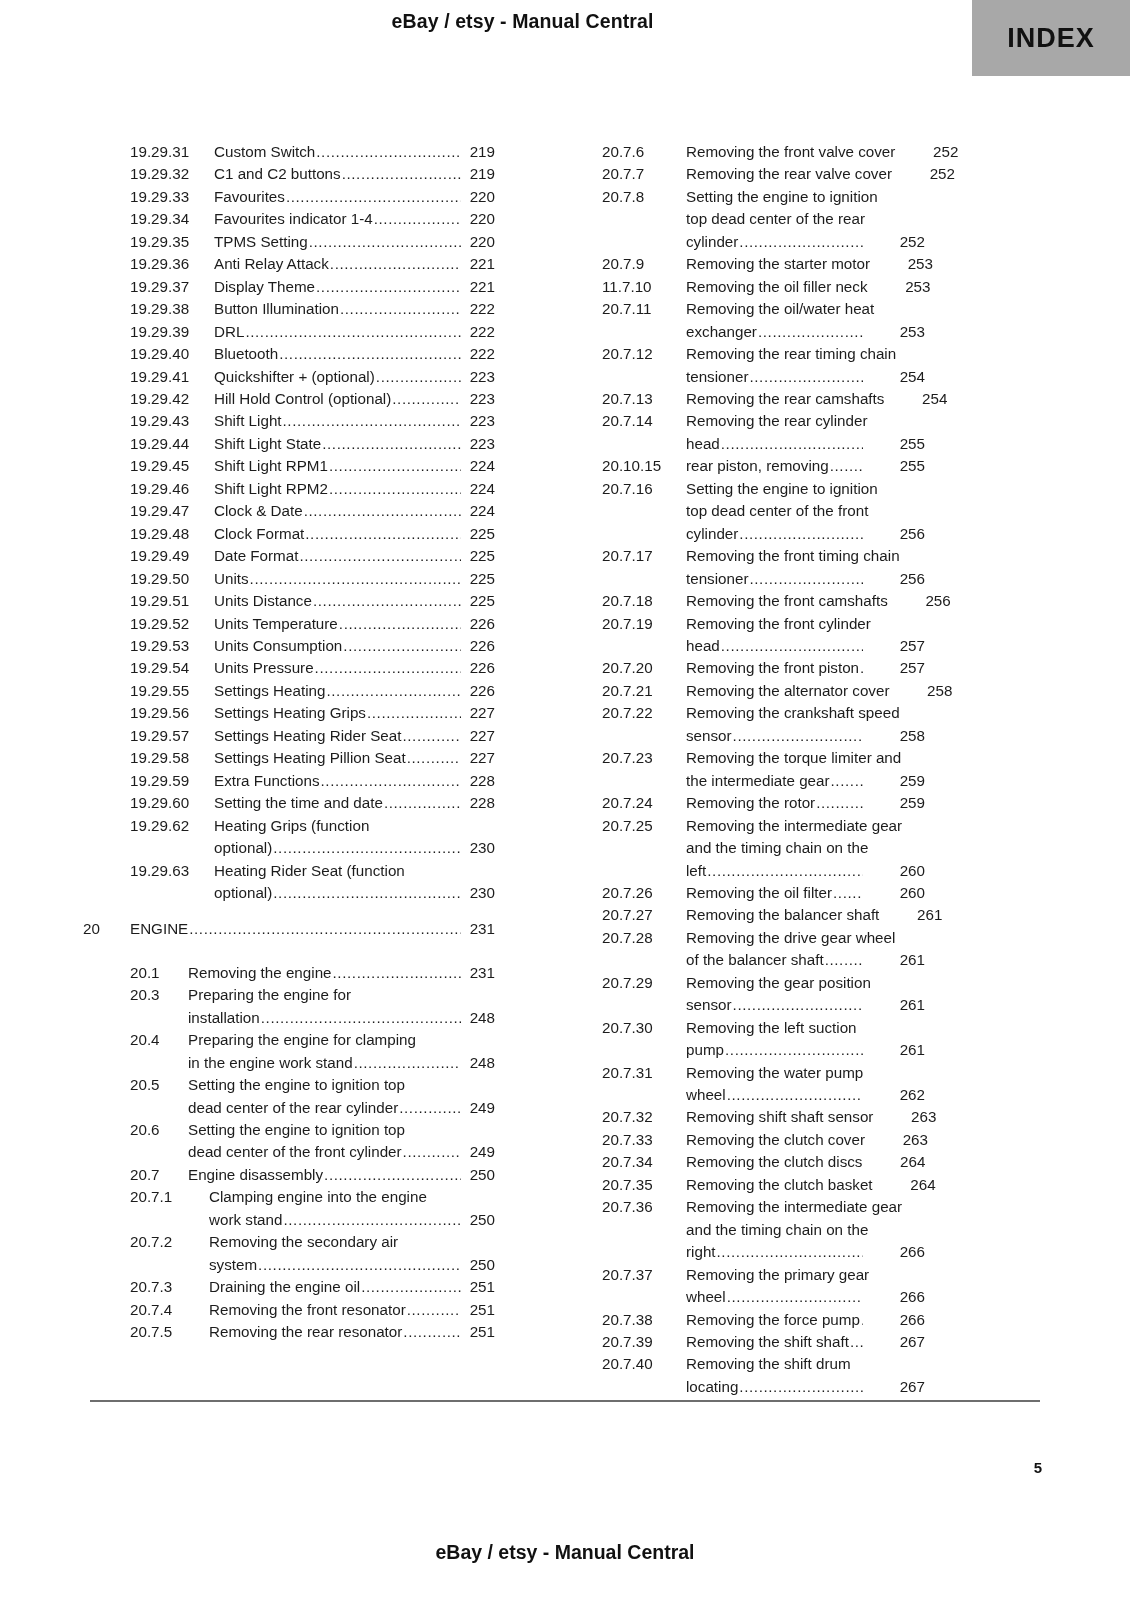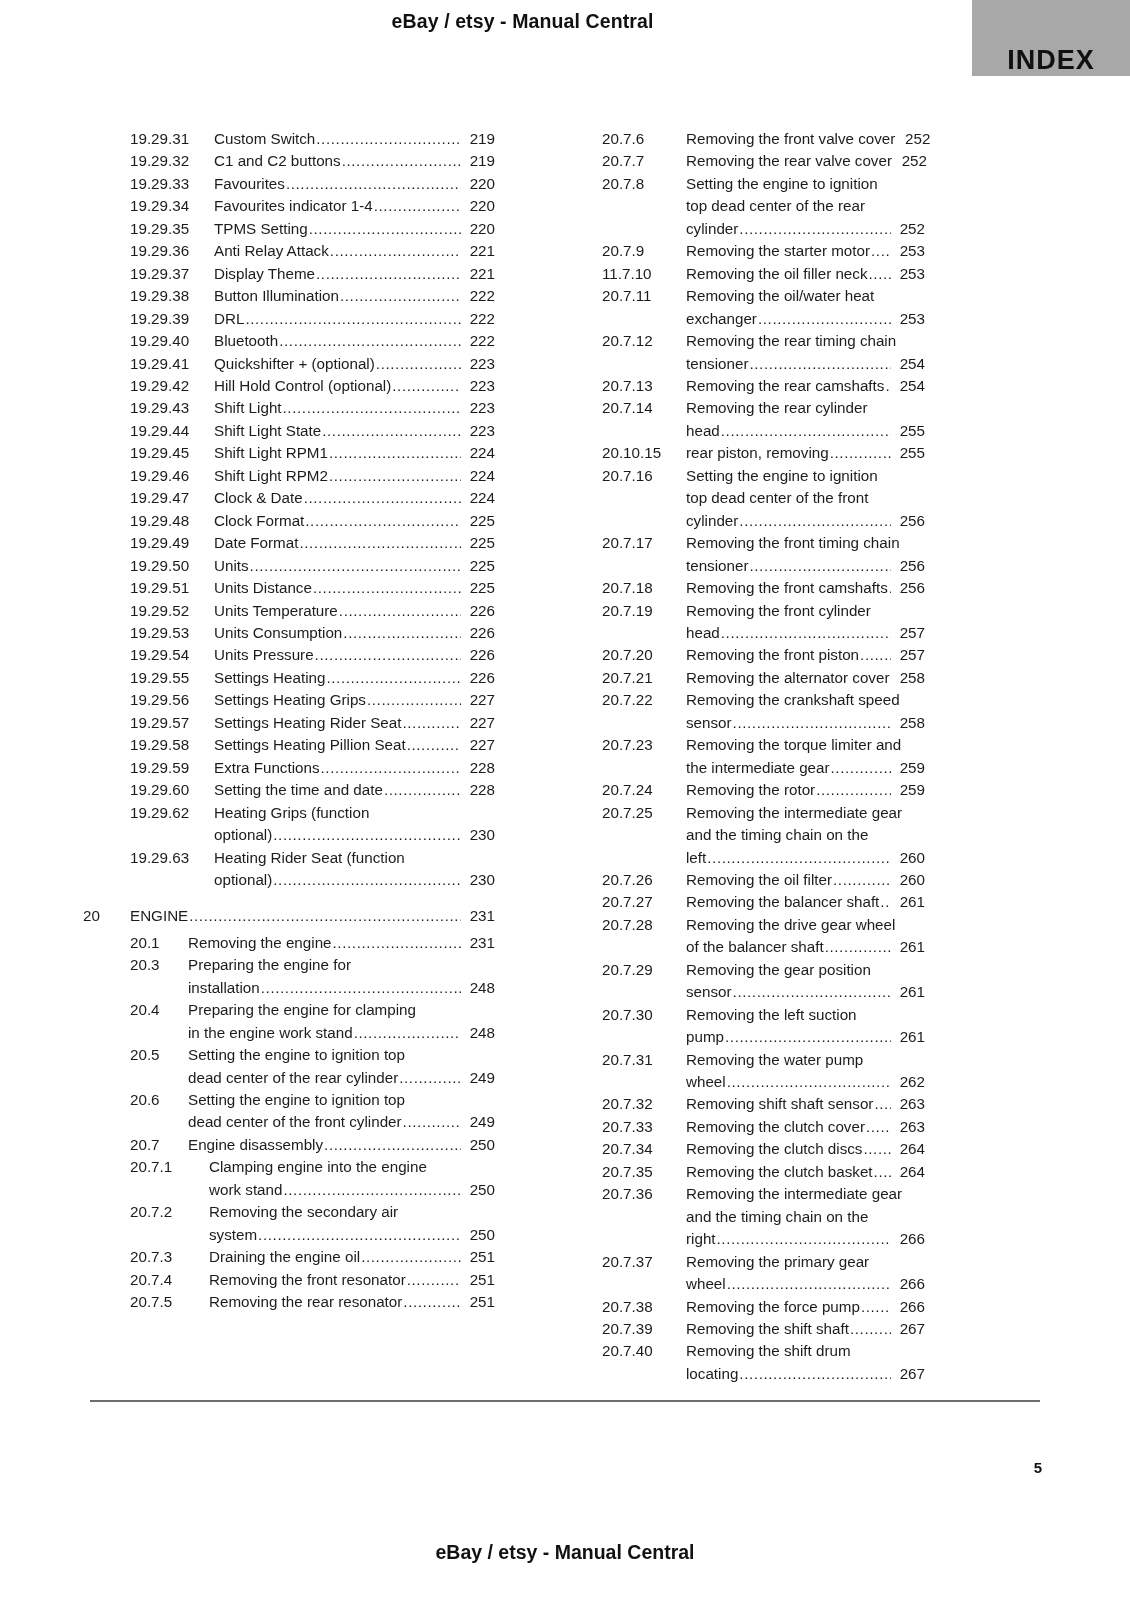--- a/index.html
+++ b/index.html
@@ -35,55 +35,55 @@
     color: #111;
   }
   .index-tab {
     position: absolute;
     top: 0;
     right: 0;
     width: 158px;
     height: 76px;
     background: #a8a8a8;
     display: flex;
-    align-items: flex-end;
+    align-items: center;
     justify-content: center;
   }
   .index-tab-label {
     font-size: 27px;
     font-weight: 700;
     letter-spacing: 1px;
     color: #111;
   }
 
   
   .toc-columns {
     position: absolute;
     top: 126px;
     left: 0;
     width: 1130px;
   }
   .toc-col {
     position: absolute;
-    top: 2px;
+    top: 15px;
   }
   .toc-col-left  { left: 83px;  width: 412px; }
   .toc-col-right { left: 555px; width: 370px; }
 
   
   .entry {
     display: flex;
     align-items: flex-start;
     font-size: 15.2px;
     line-height: 22.45px;
     color: #1c1c1c;
   }
   .entry.chapter {
     margin-top: 14px;
-    margin-bottom: 4px;
+    margin-bottom: 21px;
   }
 
   .num-margin {
     flex: 0 0 47px;
     text-align: left;
     white-space: nowrap;
   }
   .num {
     flex: 0 0 auto;
     white-space: nowrap;
@@ -118,21 +118,21 @@
   .line .leader::after {
     content: "...................................................................................................";
   }
   .line .pg {
     flex: 0 0 auto;
     text-align: right;
     white-space: nowrap;
     padding-left: 3px;
   }
   .toc-col-left .pg  { min-width: 30px; }
-  .toc-col-right .pg { min-width: 30px; }
+  .toc-col-right .pg { min-width: 30px; margin-left: 28px; }
 
   
   .rule {
     position: absolute;
     left: 90px;
     top: 1400px;
     width: 950px;
     height: 2px;
     background: #6e6e6e;
   }

